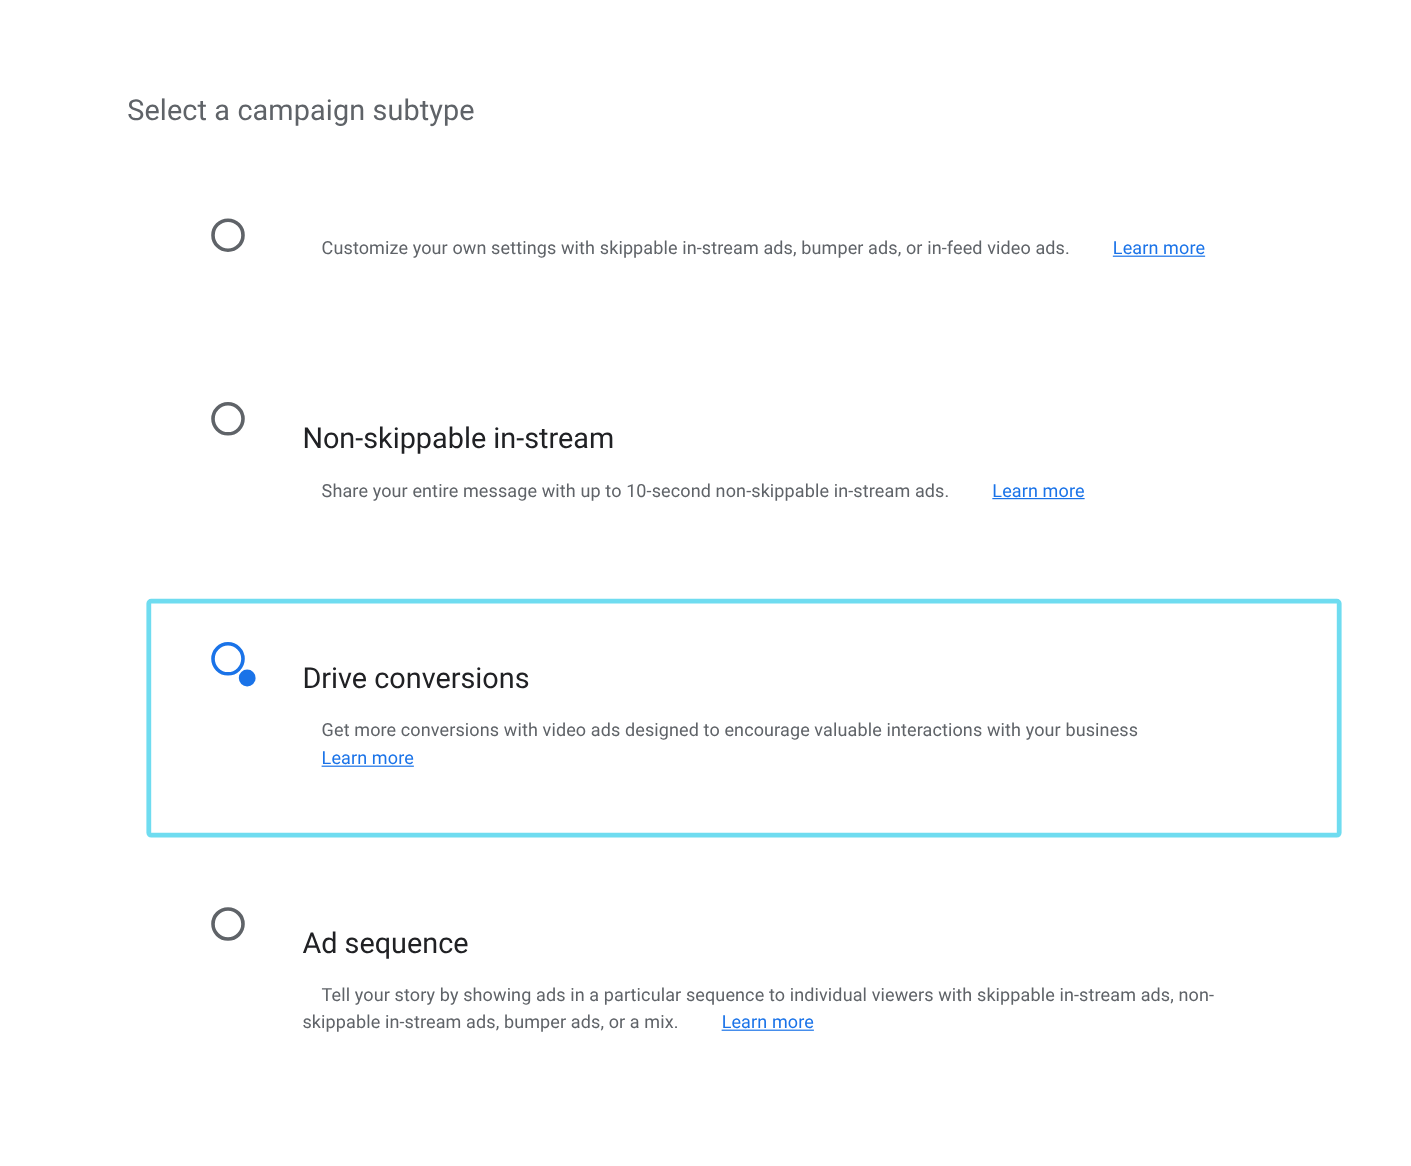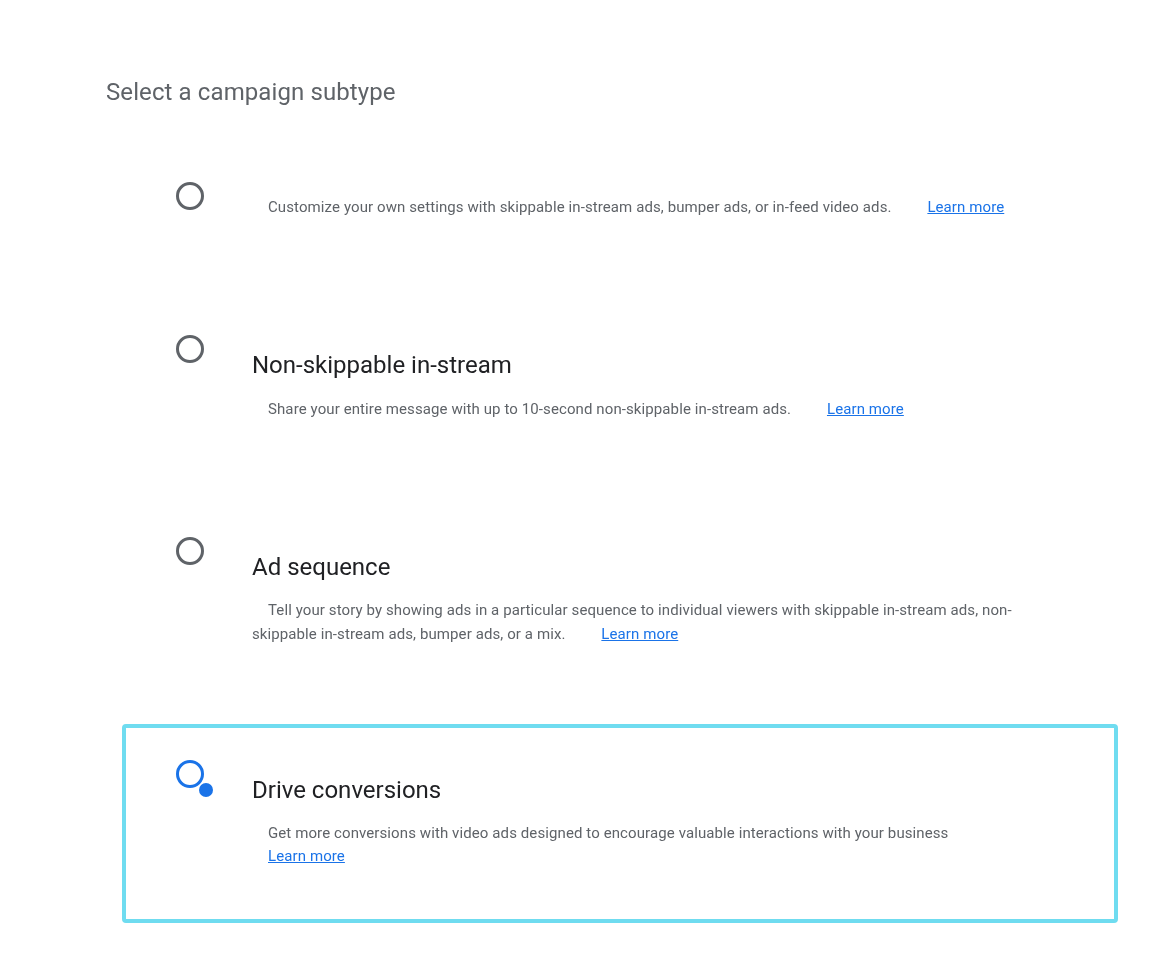--- a/index.html
+++ b/index.html
@@ -113,39 +113,39 @@
       <span class="outer"></span>
     </span>
     <div class="option-body">
       <div class="option-title">Non-skippable in-stream</div>
       <div class="option-desc">
         <span>Share your entire message with up to 10-second non-skippable in-stream ads. </span><span class="learn-more">Learn more</span>
       </div>
     </div>
   </div>
 
-  <div class="option">
-    <span class="radio">
-      <span class="outer"></span>
-    </span>
-    <div class="option-body">
-      <div class="option-title">Ad sequence</div>
-      <div class="option-desc">
-        <span>Tell your story by showing ads in a particular sequence to individual viewers with skippable in-stream ads, non-skippable in-stream ads, bumper ads, or a mix. </span><span class="learn-more">Learn more</span>
-      </div>
-    </div>
-  </div>
-
   <div class="option highlight">
     <span class="radio checked">
       <span class="outer">
           <span class="inner"></span>
         </span>
     </span>
     <div class="option-body">
       <div class="option-title">Drive conversions</div>
       <div class="option-desc">
         <span>Get more conversions with video ads designed to encourage valuable interactions with your business </span><span class="learn-more">Learn more</span>
       </div>
     </div>
   </div>
 
+  <div class="option">
+    <span class="radio">
+      <span class="outer"></span>
+    </span>
+    <div class="option-body">
+      <div class="option-title">Ad sequence</div>
+      <div class="option-desc">
+        <span>Tell your story by showing ads in a particular sequence to individual viewers with skippable in-stream ads, non-skippable in-stream ads, bumper ads, or a mix. </span><span class="learn-more">Learn more</span>
+      </div>
+    </div>
+  </div>
+
 </div>
 
 </body></html>

